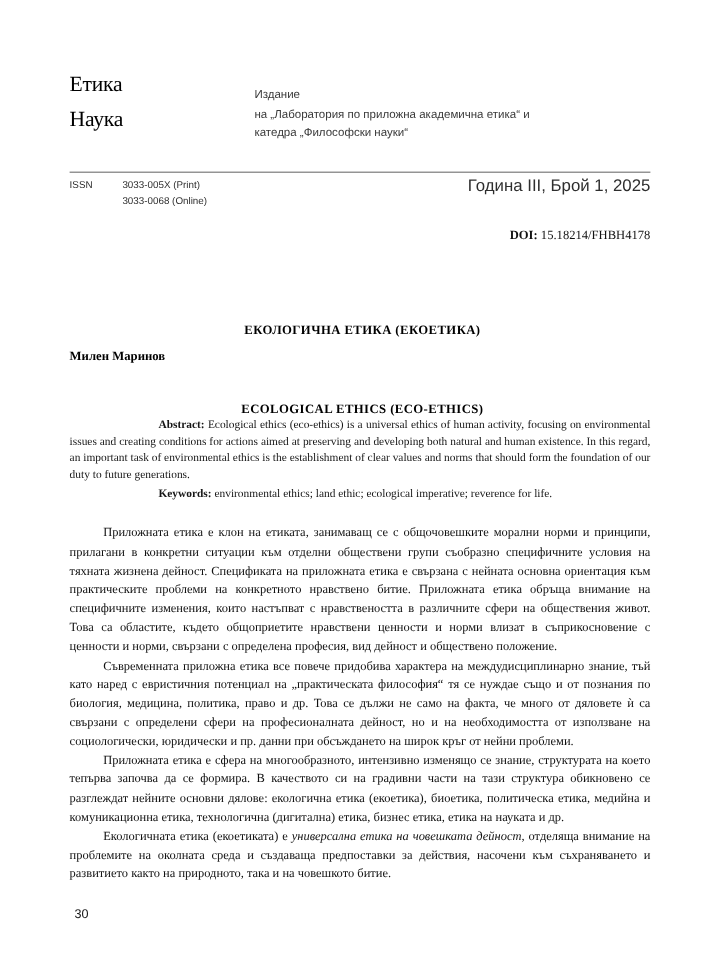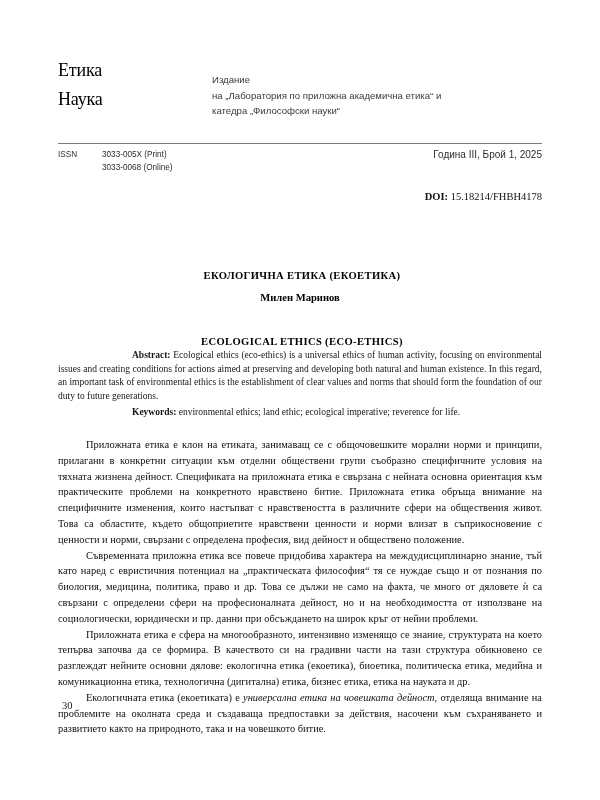--- a/index.html
+++ b/index.html
@@ -86,21 +86,21 @@
     display: inline-block;
     vertical-align: top;
   }
   .issn-values div { display: block; white-space: nowrap; }
 
   .issue-info {
     position: absolute;
     right: 58px;
     top: 148px;
     font-family: "Liberation Sans", "DejaVu Sans", sans-serif;
-    font-size: 10px;
+    font-size: 14px;
     line-height: 13px;
     color: #2e2e2e;
     text-align: right;
     white-space: nowrap;
   }
 
   
   .doi {
     position: absolute;
     right: 58px;
@@ -126,21 +126,21 @@
     font-size: 10.6px;
     letter-spacing: 0.35px;
     color: #000;
     margin: 0 0 0 0;
     padding-left: 4px;
   }
   .title-bg { margin-top: 12px; }
   .title-en { margin-top: 33px; }
 
   .author {
-    text-align: center;
+    text-align: left;
     font-family: "Liberation Serif", "DejaVu Serif", serif;
     font-weight: bold;
     font-size: 10.6px;
     color: #000;
     margin-top: 11px;
   }
   .author-en { margin-top: 11px; }
 
   
   .abstract {
@@ -175,22 +175,22 @@
     text-indent: 28px;
     hyphens: auto;
     -webkit-hyphens: auto;
   }
   .body-text p i, .body-text p em { font-style: italic; }
 
   
   .page-number {
     position: absolute;
     left: 62px;
-    top: 700px;
-    font-family: Liberation Serif, serif;
+    top: 756px;
+    font-family: Liberation Sans, sans-serif;
     font-size: 10.5px;
     color: #161616;
   }
 </style>
 </head>
 <body>
 
 <div class="page">
 
   <div class="masthead">

